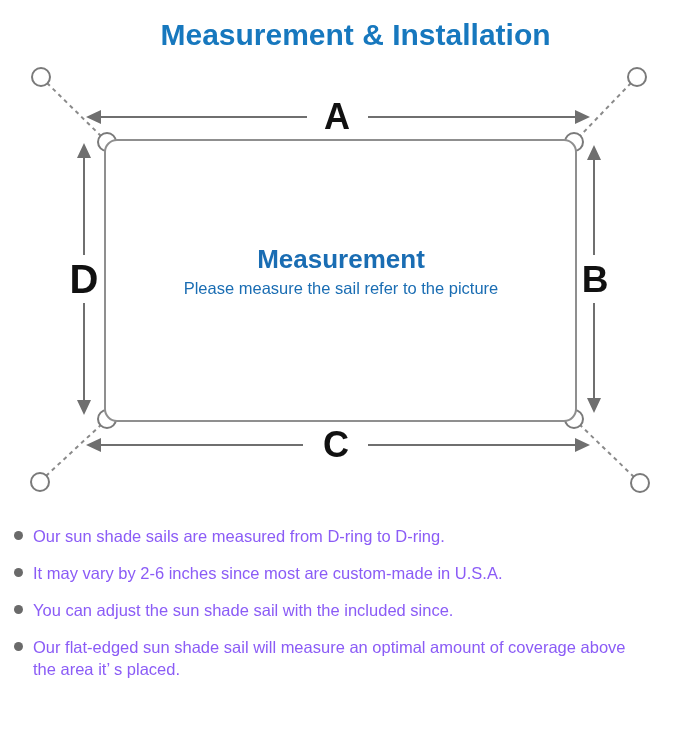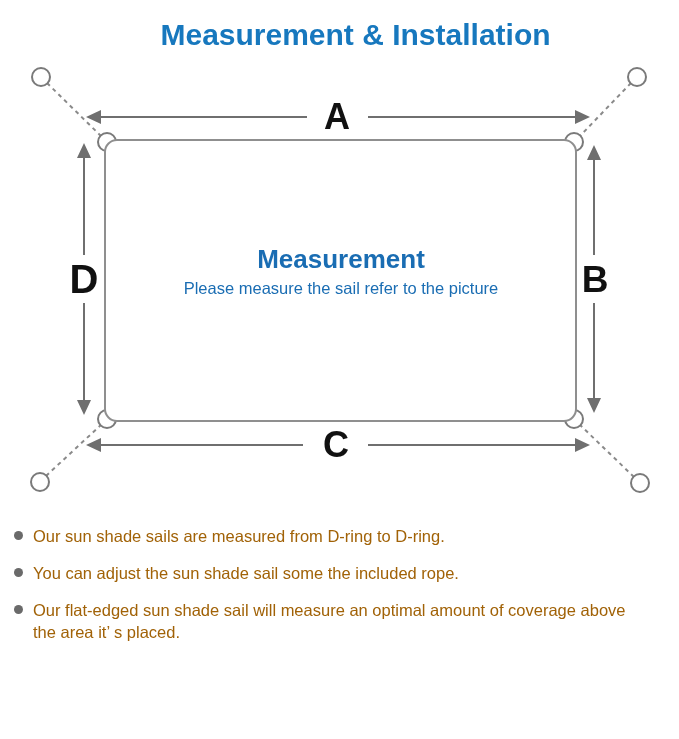--- a/index.html
+++ b/index.html
@@ -41,21 +41,21 @@
     left: 12px;
     width: 640px;
     list-style: none;
     margin: 0;
     padding: 0;
   }
   .notes li {
     display: flex;
     align-items: flex-start;
     margin-bottom: 15px;
-    color: #a16207;
+    color: #8b5cf6;
     font-size: 16.5px;
     line-height: 22px;
   }
   .notes .dot {
     flex: 0 0 auto;
     width: 9px;
     height: 9px;
     border-radius: 50%;
     background: #6a6a6a;
     margin: 6px 10px 0 2px;
@@ -141,21 +141,25 @@
     </svg>
   </div>
 
   <ul class="notes">
     <li>
       <span class="dot"></span>
       <span class="note-text">Our sun shade sails are measured from D-ring to D-ring.</span>
     </li>
     <li>
       <span class="dot"></span>
-      <span class="note-text">You can adjust the sun shade sail some the included rope.</span>
+      <span class="note-text">It may vary by 2-6 inches since most are custom-made in U.S.A.</span>
+    </li>
+    <li>
+      <span class="dot"></span>
+      <span class="note-text">You can adjust the sun shade sail with the included since.</span>
     </li>
     <li>
       <span class="dot"></span>
       <span class="note-text">Our flat-edged sun shade sail will measure an optimal amount of coverage above the area it’ s placed.</span>
     </li>
   </ul>
 
 </div>
 
 </body></html>

